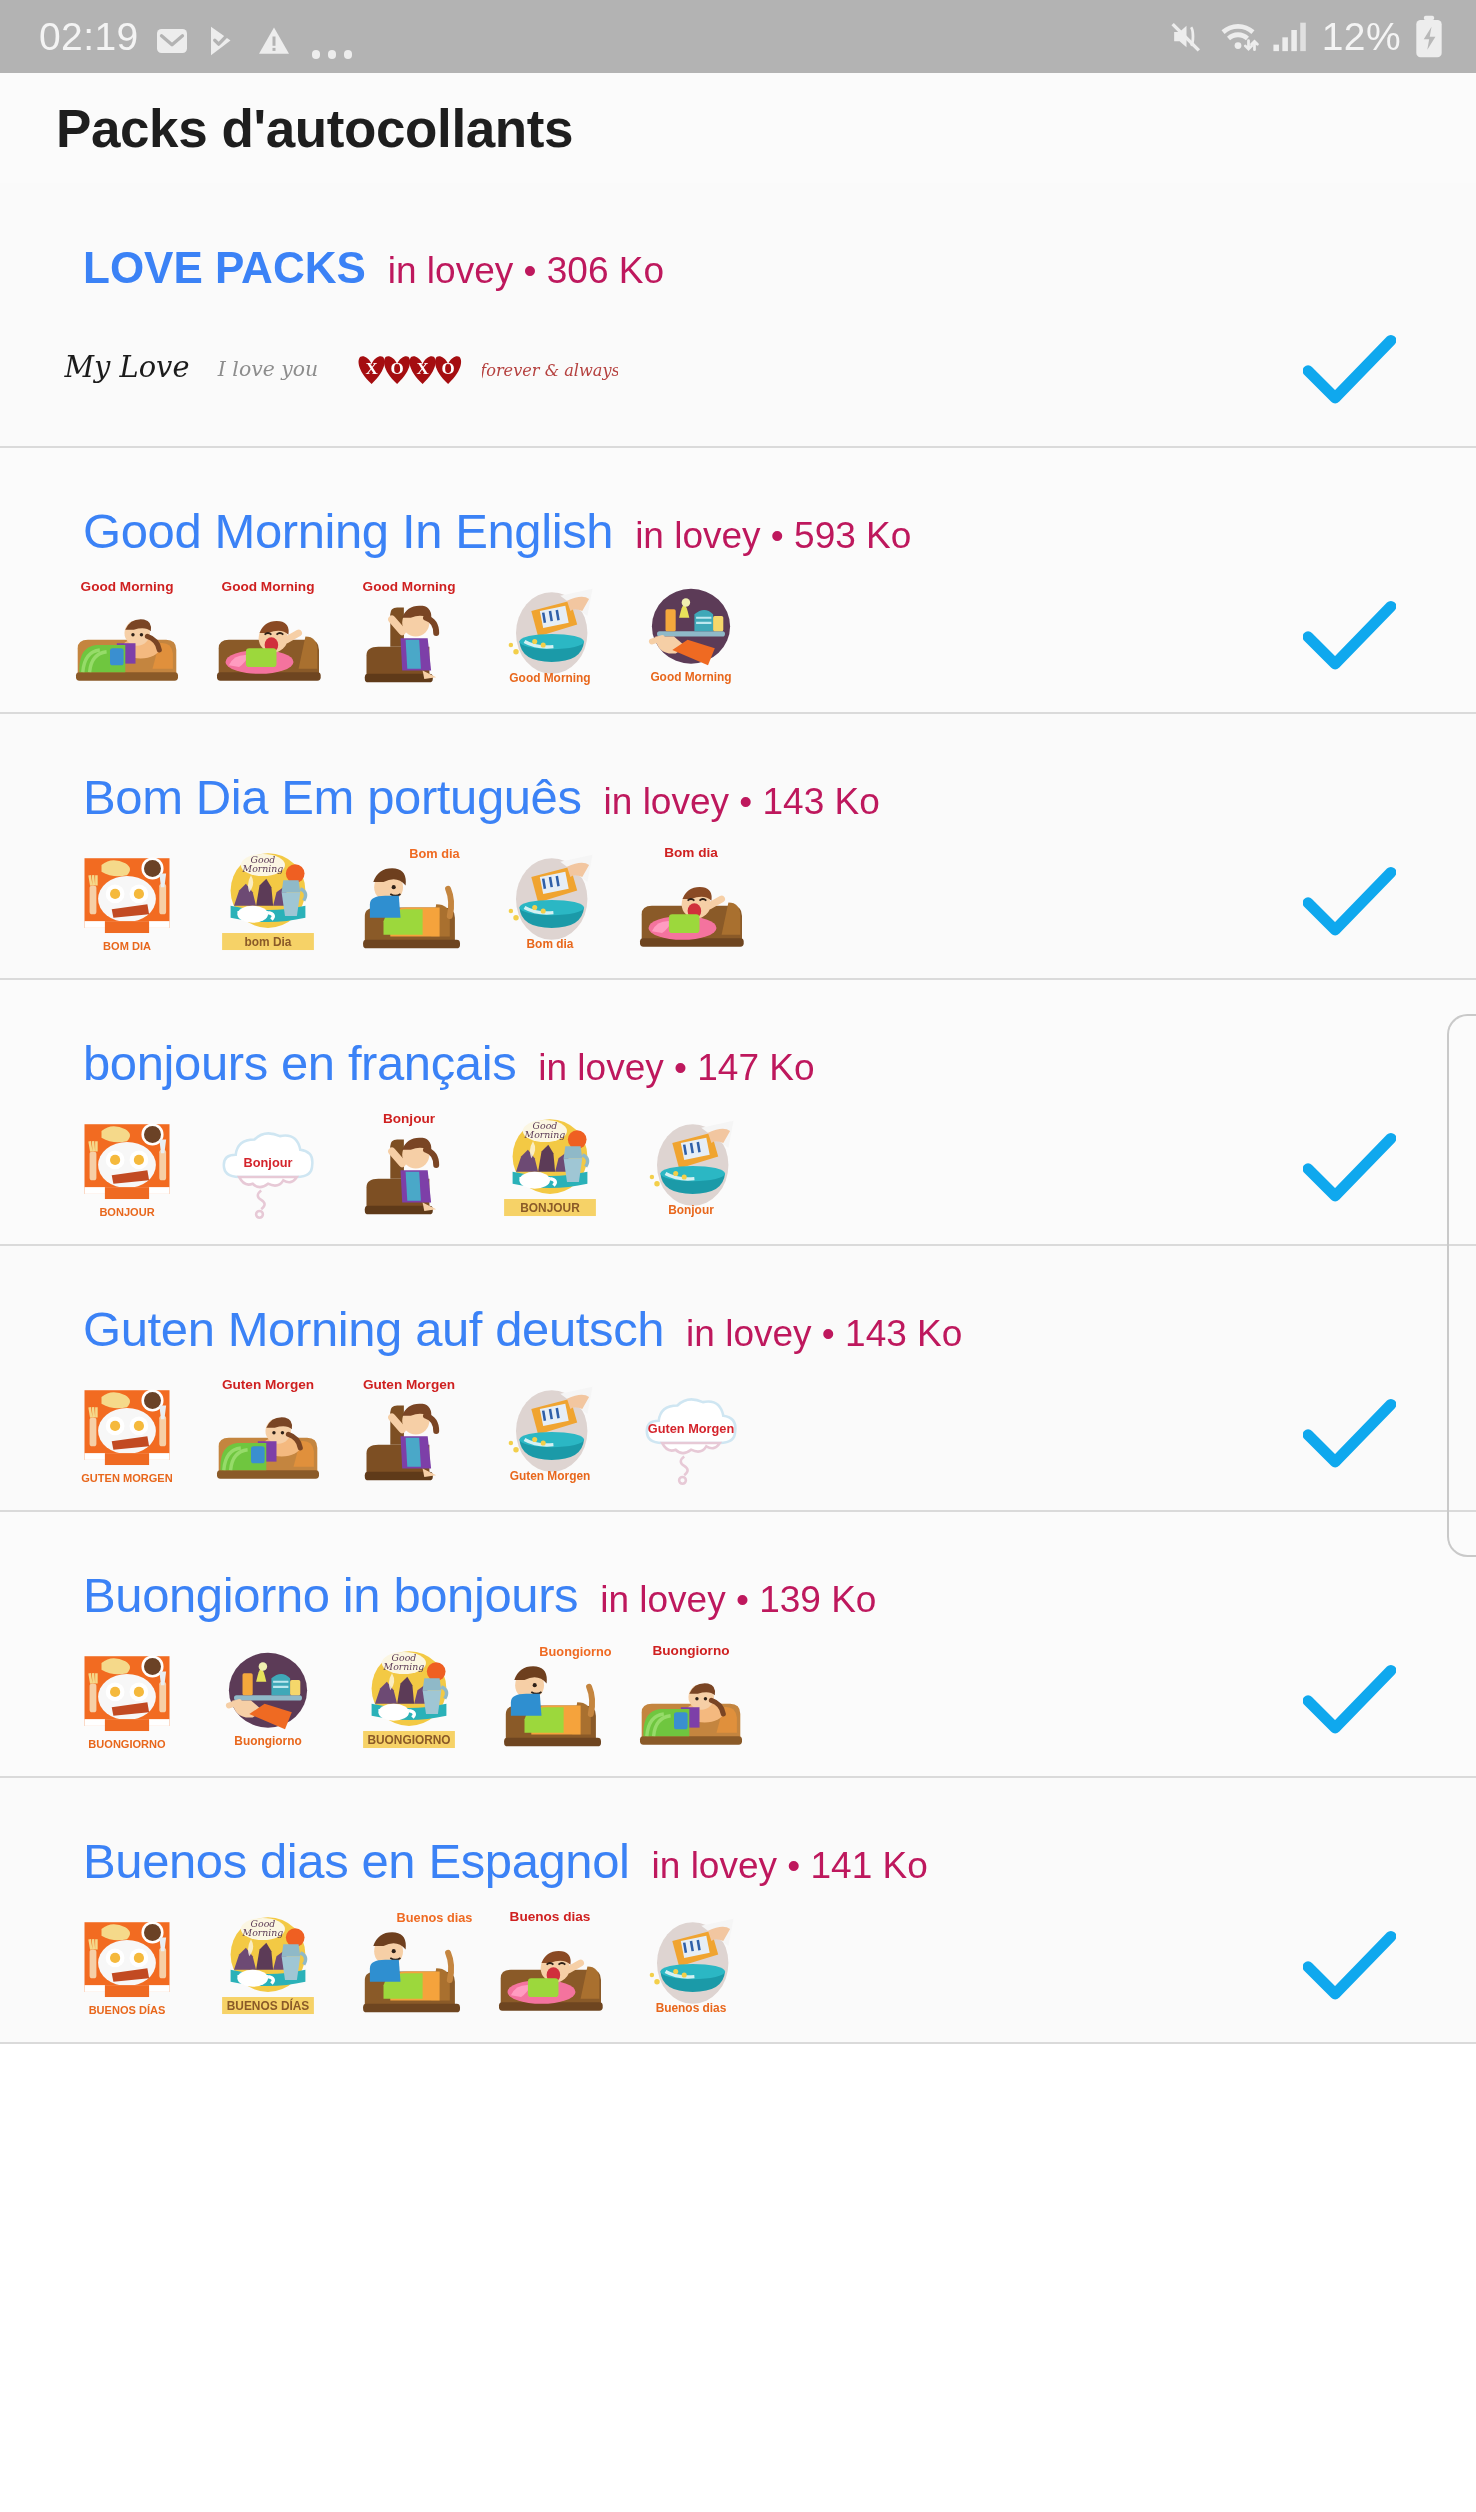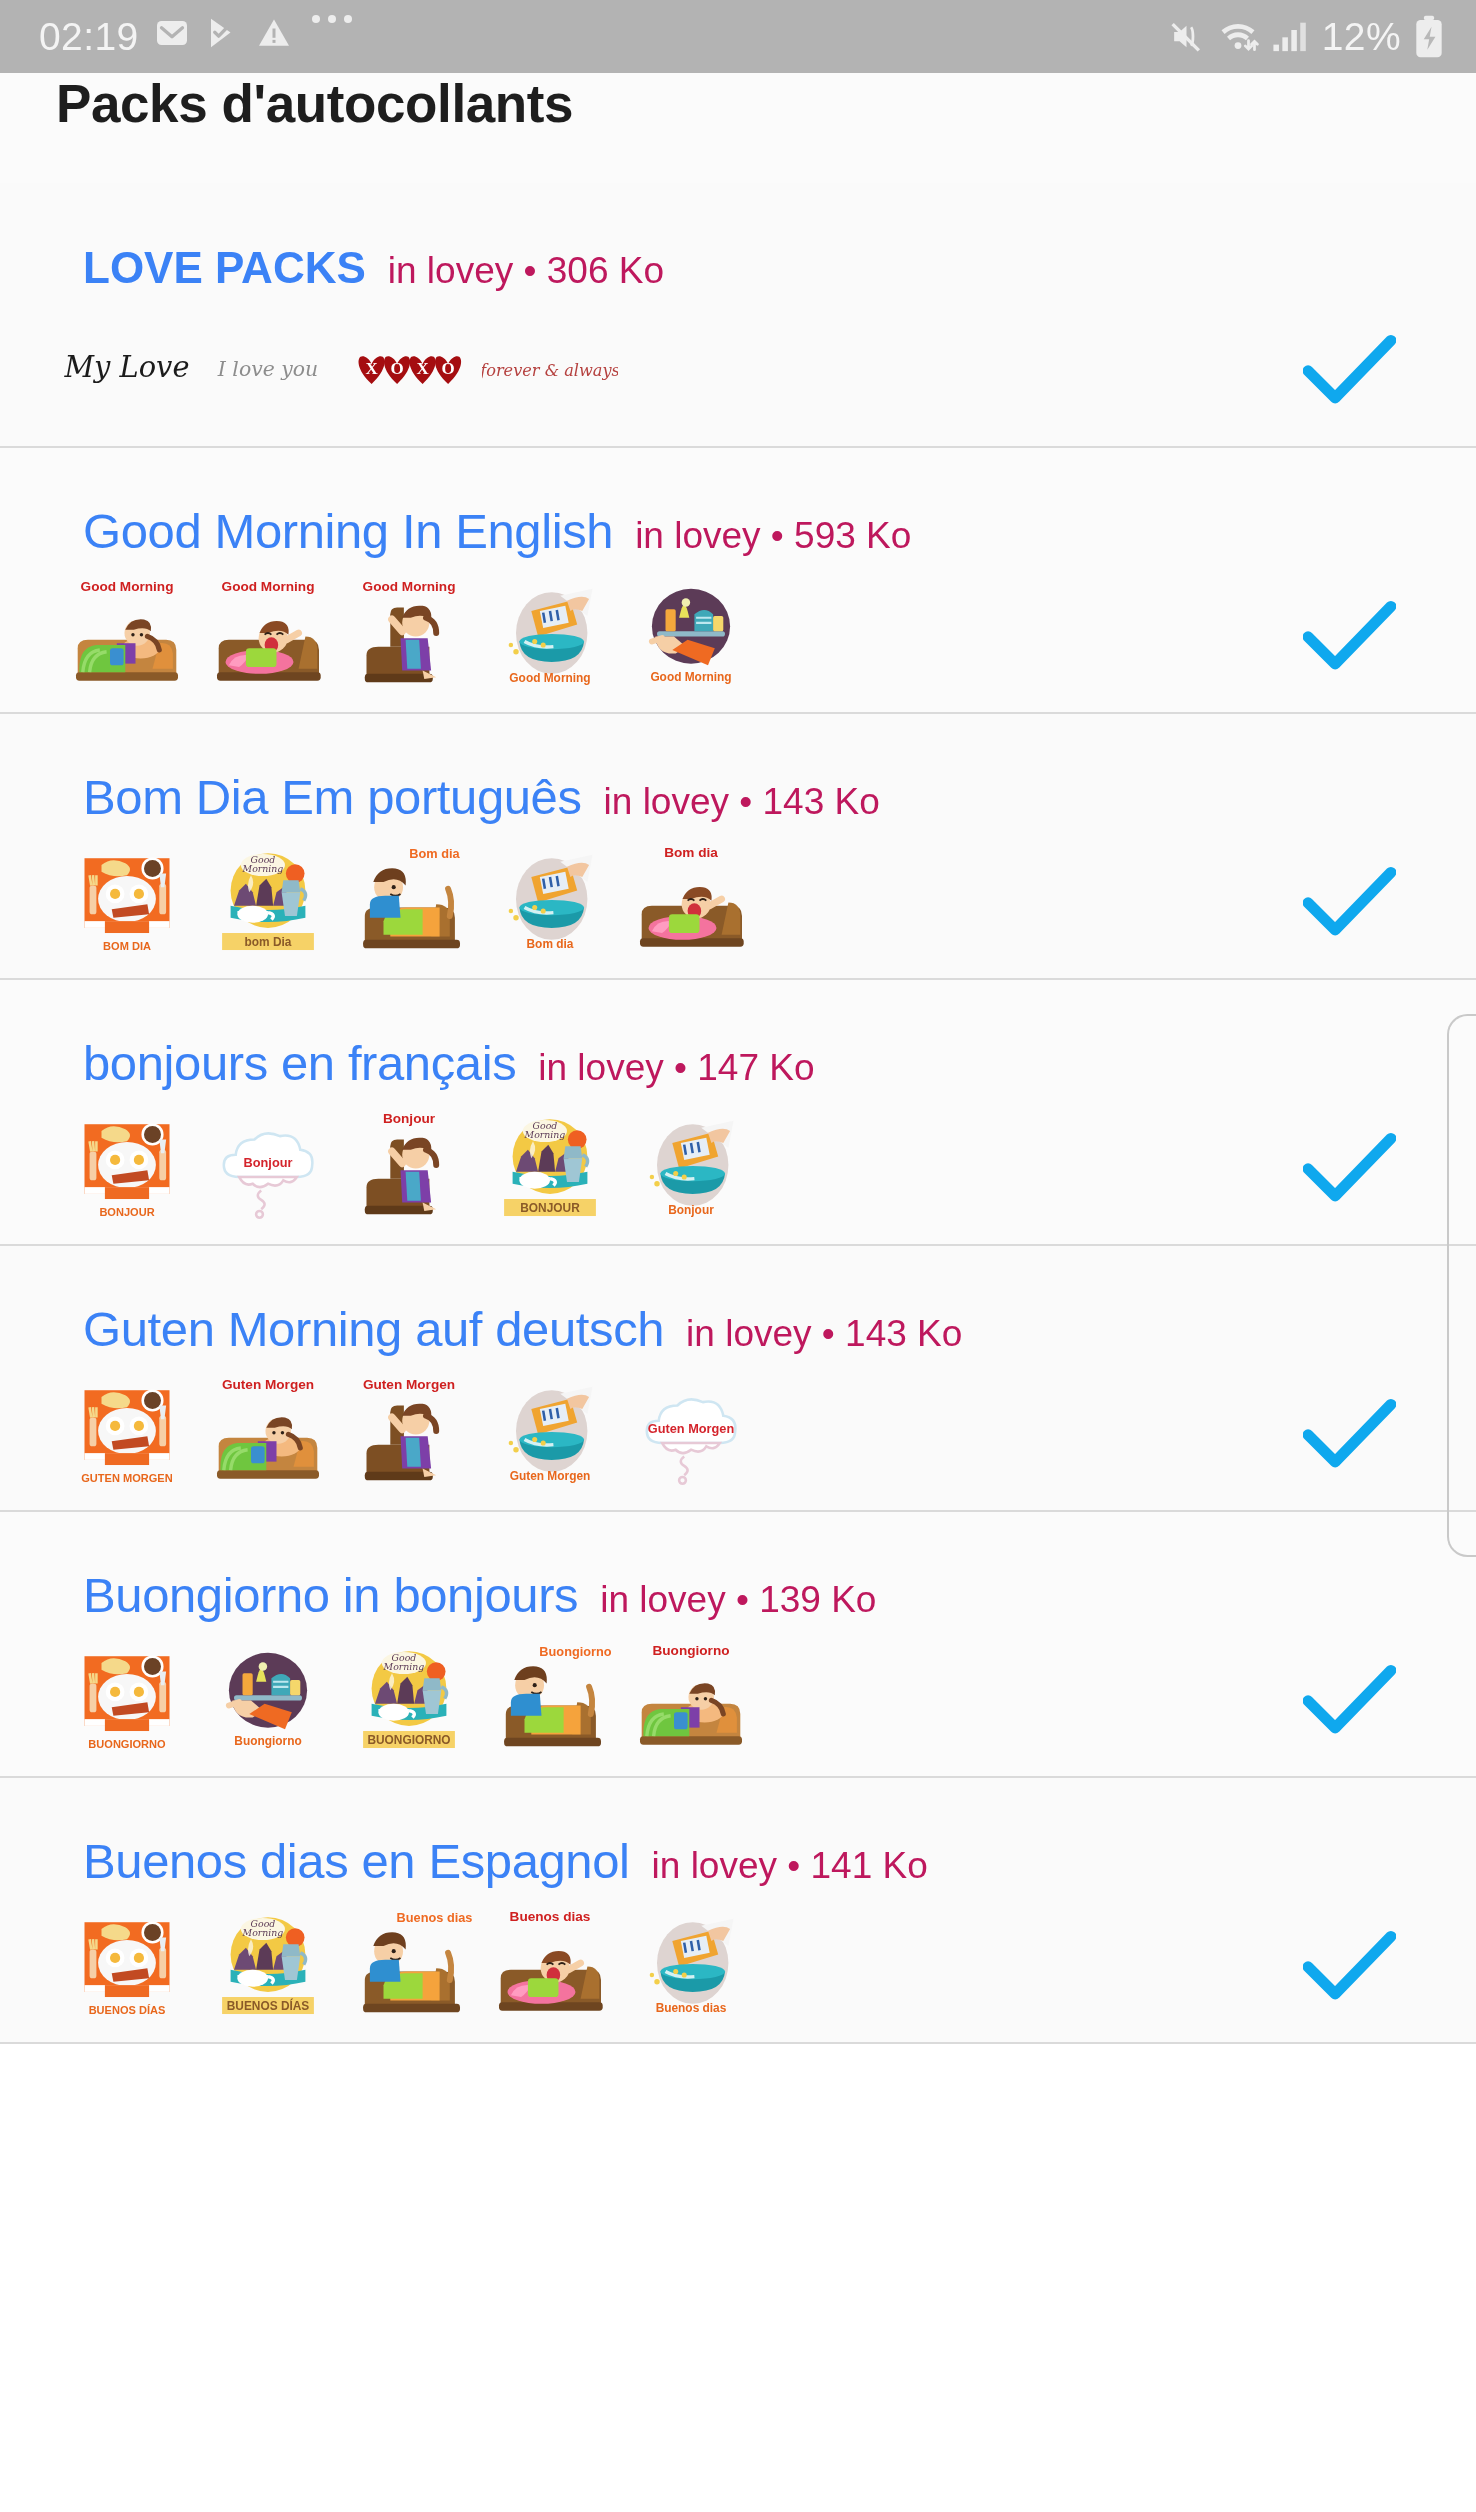--- a/index.html
+++ b/index.html
@@ -11,33 +11,33 @@
   }
 
   
   .status-bar {
     height: 73px; width: 100%;
     background: #b3b3b3;
     display: flex; align-items: center;
     padding: 0 32px 0 39px;
     color: #f2f2f2;
   }
-  .sb-left { display: flex; align-items: flex-start; gap: 15px; flex: 1; }
+  .sb-left { display: flex; align-items: flex-end; gap: 15px; flex: 1; }
   .sb-right { display: flex; align-items: center; gap: 12px; }
   .sb-clock { font-size: 39px; letter-spacing: 0.4px; font-weight: 400; color:#f4f4f4; }
   .sb-pct { font-size: 39px; color: #f4f4f4; letter-spacing: 0.4px; }
   .sb-icon { display: inline-flex; align-items: center; justify-content: center; }
   .dots { display: flex; gap: 7.6px; align-items: center; margin-left: 5.1px; }
   .dots i { width: 8.5px; height: 8.5px; border-radius: 50%; background: #ededed; display: block; }
 
   
   .page-header {
     height: 110px;
     background: #fbfbfb;
-    display: flex; 
+    display: flex; align-items: center;
     padding: 0 0 0 56px;
   }
   .page-title {
     font-size: 53px; font-weight: 700; color: #1e1e1e;
     letter-spacing: -0.4px;
   }
 
   
   .pack-list { background: #fbfbfb; position: relative; }
   .pack-row {

